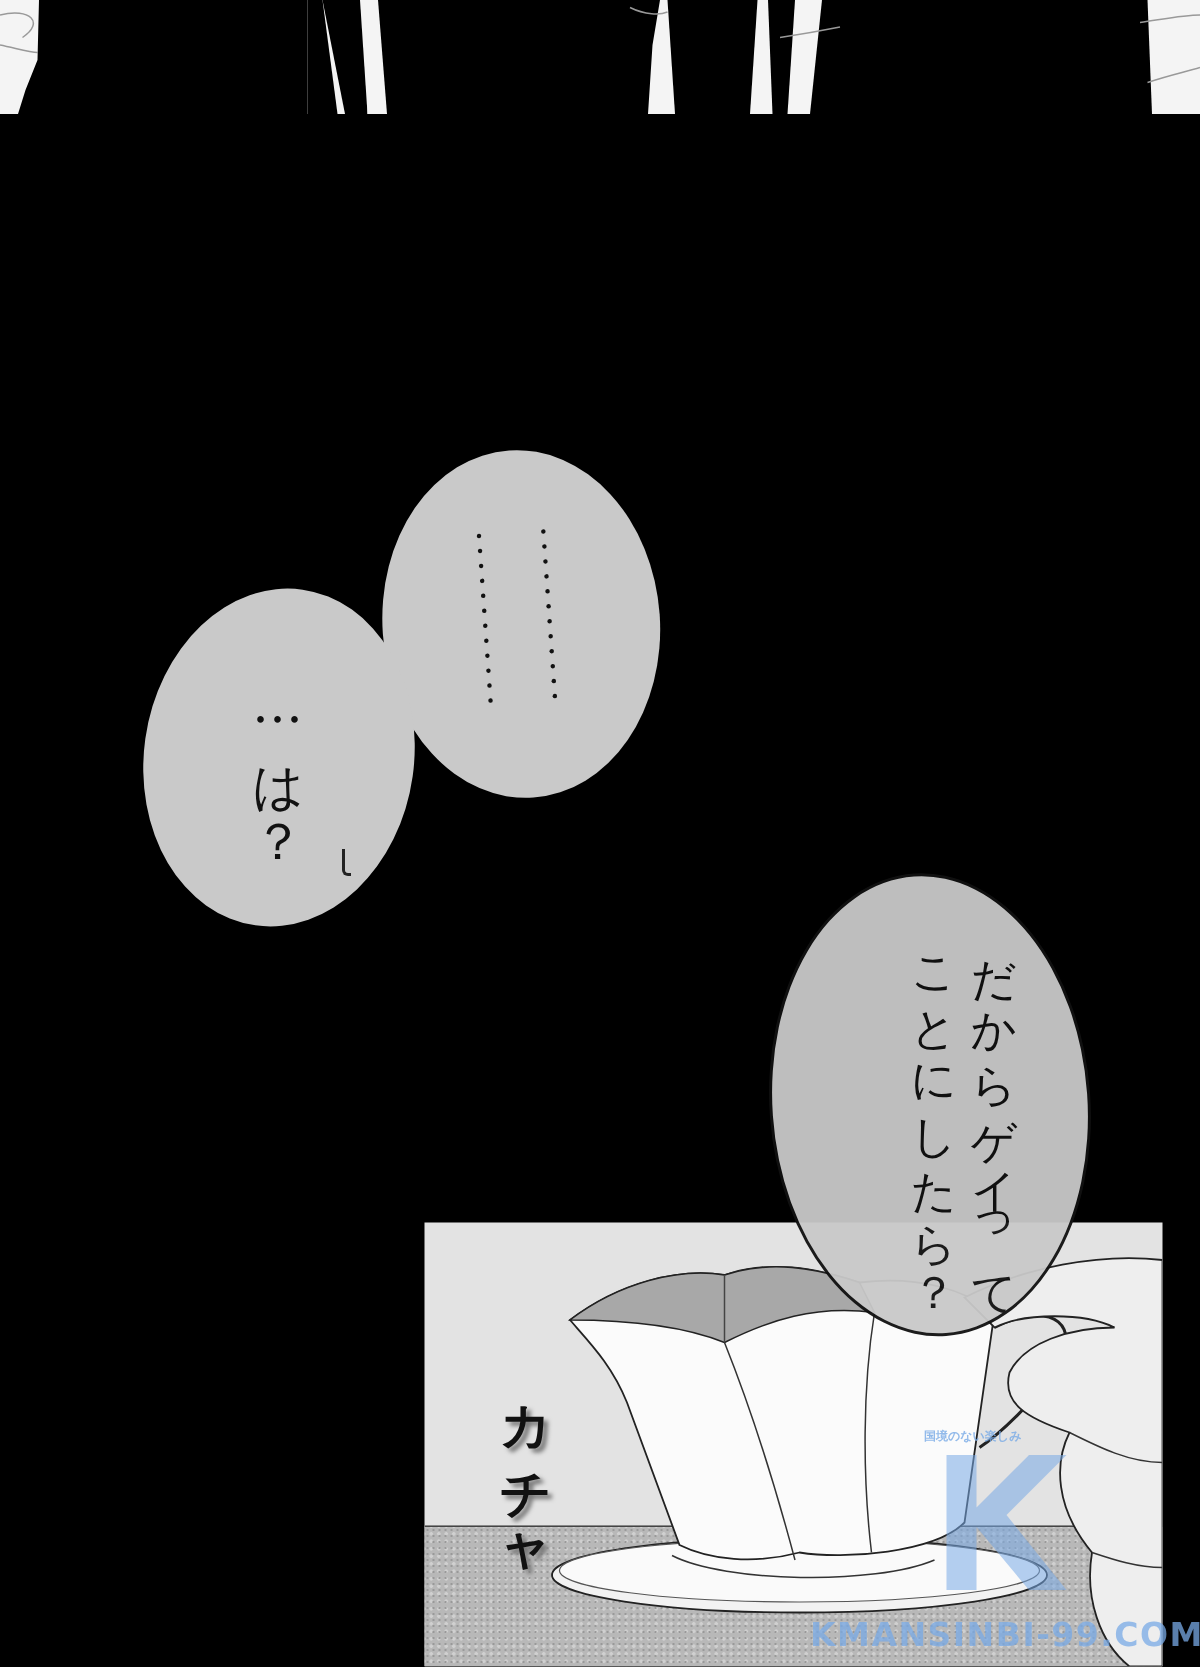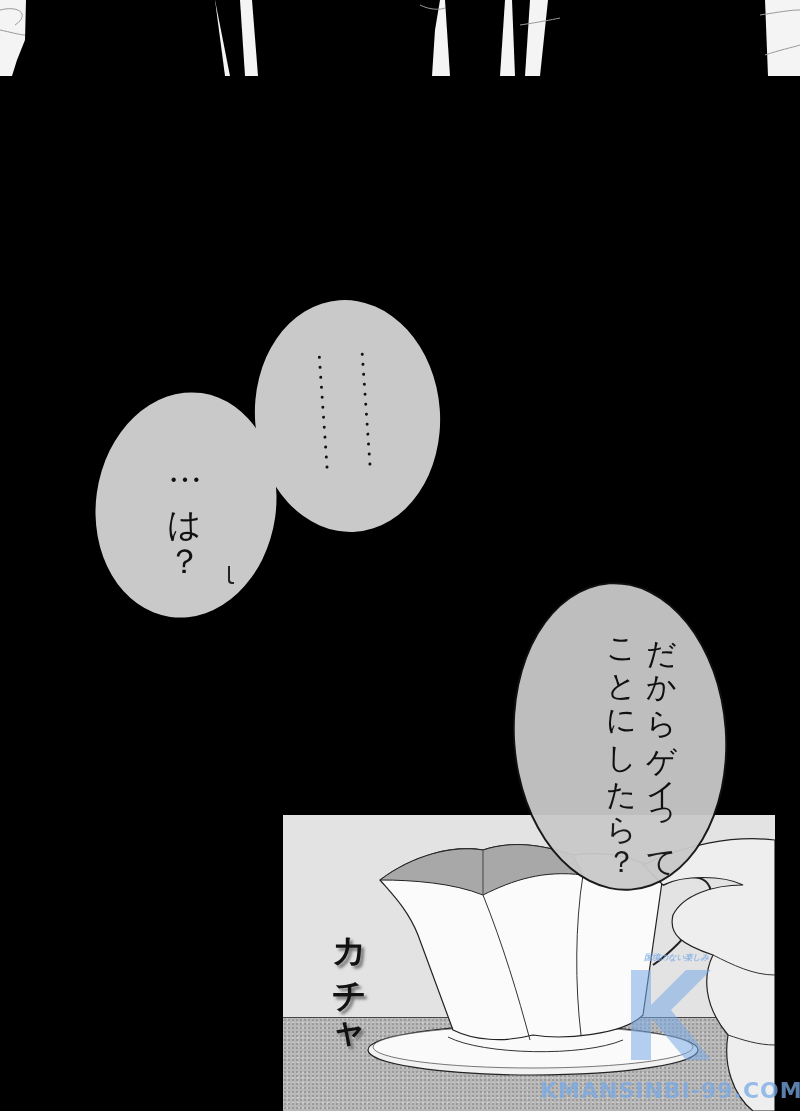--- a/index.html
+++ b/index.html
@@ -26,21 +26,21 @@
     background-image: radial-gradient(#999 1px, transparent 1px), radial-gradient(#d0d0d0 1px, transparent 1px);
     background-size: 4px 4px, 5px 5px; background-position: 0 0, 2px 2px; border-top: 1px solid #444; }
 
   .kacha { position: absolute; left: 50px; top: 98px; writing-mode: vertical-rl; text-orientation: upright; font-size: 34px; line-height: 34px; color: #111; font-weight: bold; text-shadow: 3px 3px 3px #777; letter-spacing: 6px; font-family: "DejaVu Sans", sans-serif; }
 
   .bubble-big { left: 513px; top: 582px; width: 210px; height: 305px; background: #c9c9c9; border: 2px solid #111; transform: rotate(-4deg); opacity: 0.95; }
   .big-text { right: 44px; top: 36px; position: absolute; font-size: 30px; line-height: 40px; letter-spacing: 1px; transform: rotate(4deg); }
 
   .watermark { position: absolute; left: 600px; top: 1030px; width: 200px; color: rgba(120,170,230,0.75); font-weight: bold; font-family: "DejaVu Sans", sans-serif; }
   .wm-logo { position: absolute; left: 26px; top: -70px; width: 90px; height: 110px; }
-  .wm-tagline { position: absolute; left: 44px; top: -78px; font-size: 8px; color: rgba(120,170,230,0.8); white-space: nowrap; font-style: italic; }
+  .wm-tagline { position: absolute; left: 16px; top: -78px; font-size: 8px; color: rgba(120,170,230,0.8); white-space: nowrap; }
   .wm-url { position: absolute; left: -60px; top: 48px; font-size: 22px; letter-spacing: 1px; white-space: nowrap; }
 </style>
 </head>
 <body>
 
 <div class="page">
 
   <div class="top-panel">
     <svg width="800" height="76" viewBox="0 0 800 76">
       <path d="M0,10 C20,5 30,15 15,25" stroke="#999" fill="none" stroke-width="1"></path>

